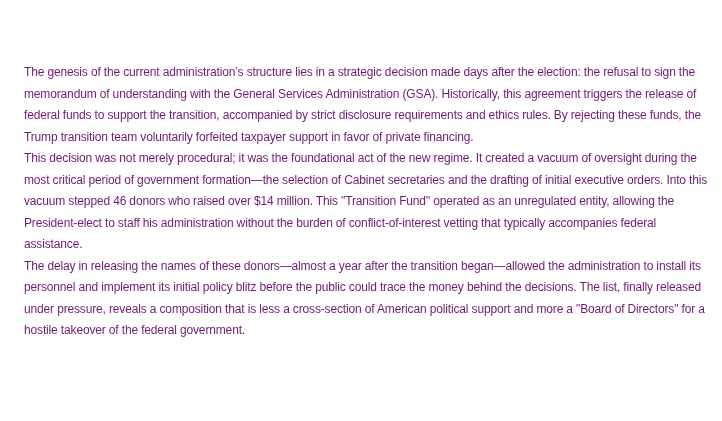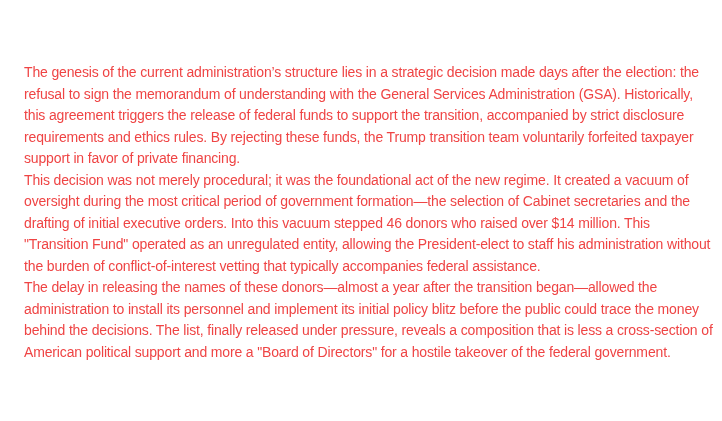--- a/index.html
+++ b/index.html
@@ -1,20 +1,20 @@
 <!DOCTYPE html>
 <html><head>
 <meta charset="utf-8">
 <style>
   html, body { margin: 0; padding: 0; background: #ffffff; }
   body { width: 722px; height: 421px; overflow: hidden; }
   .doc {
     position: absolute; left: 24px; top: 62px; width: 690px;
     font-family: "Liberation Sans", sans-serif;
-    font-size: 14px; line-height: 21.5px; color: #ef4444;
+    font-size: 12px; line-height: 21.5px; color: #701a75;
     letter-spacing: -0.15px;
   }
   .doc p { margin: 0; }
 </style>
 </head>
 <body>
 
 <div class="doc">
   <p>The genesis of the current administration’s structure lies in a strategic decision made days after the election: the refusal to sign the memorandum of understanding with the General Services Administration (GSA). Historically, this agreement triggers the release of federal funds to support the transition, accompanied by strict disclosure requirements and ethics rules. By rejecting these funds, the Trump transition team voluntarily forfeited taxpayer support in favor of private financing.</p>
   <p>This decision was not merely procedural; it was the foundational act of the new regime. It created a vacuum of oversight during the most critical period of government formation—the selection of Cabinet secretaries and the drafting of initial executive orders. Into this vacuum stepped 46 donors who raised over $14 million. This "Transition Fund" operated as an unregulated entity, allowing the President-elect to staff his administration without the burden of conflict-of-interest vetting that typically accompanies federal assistance.</p>

